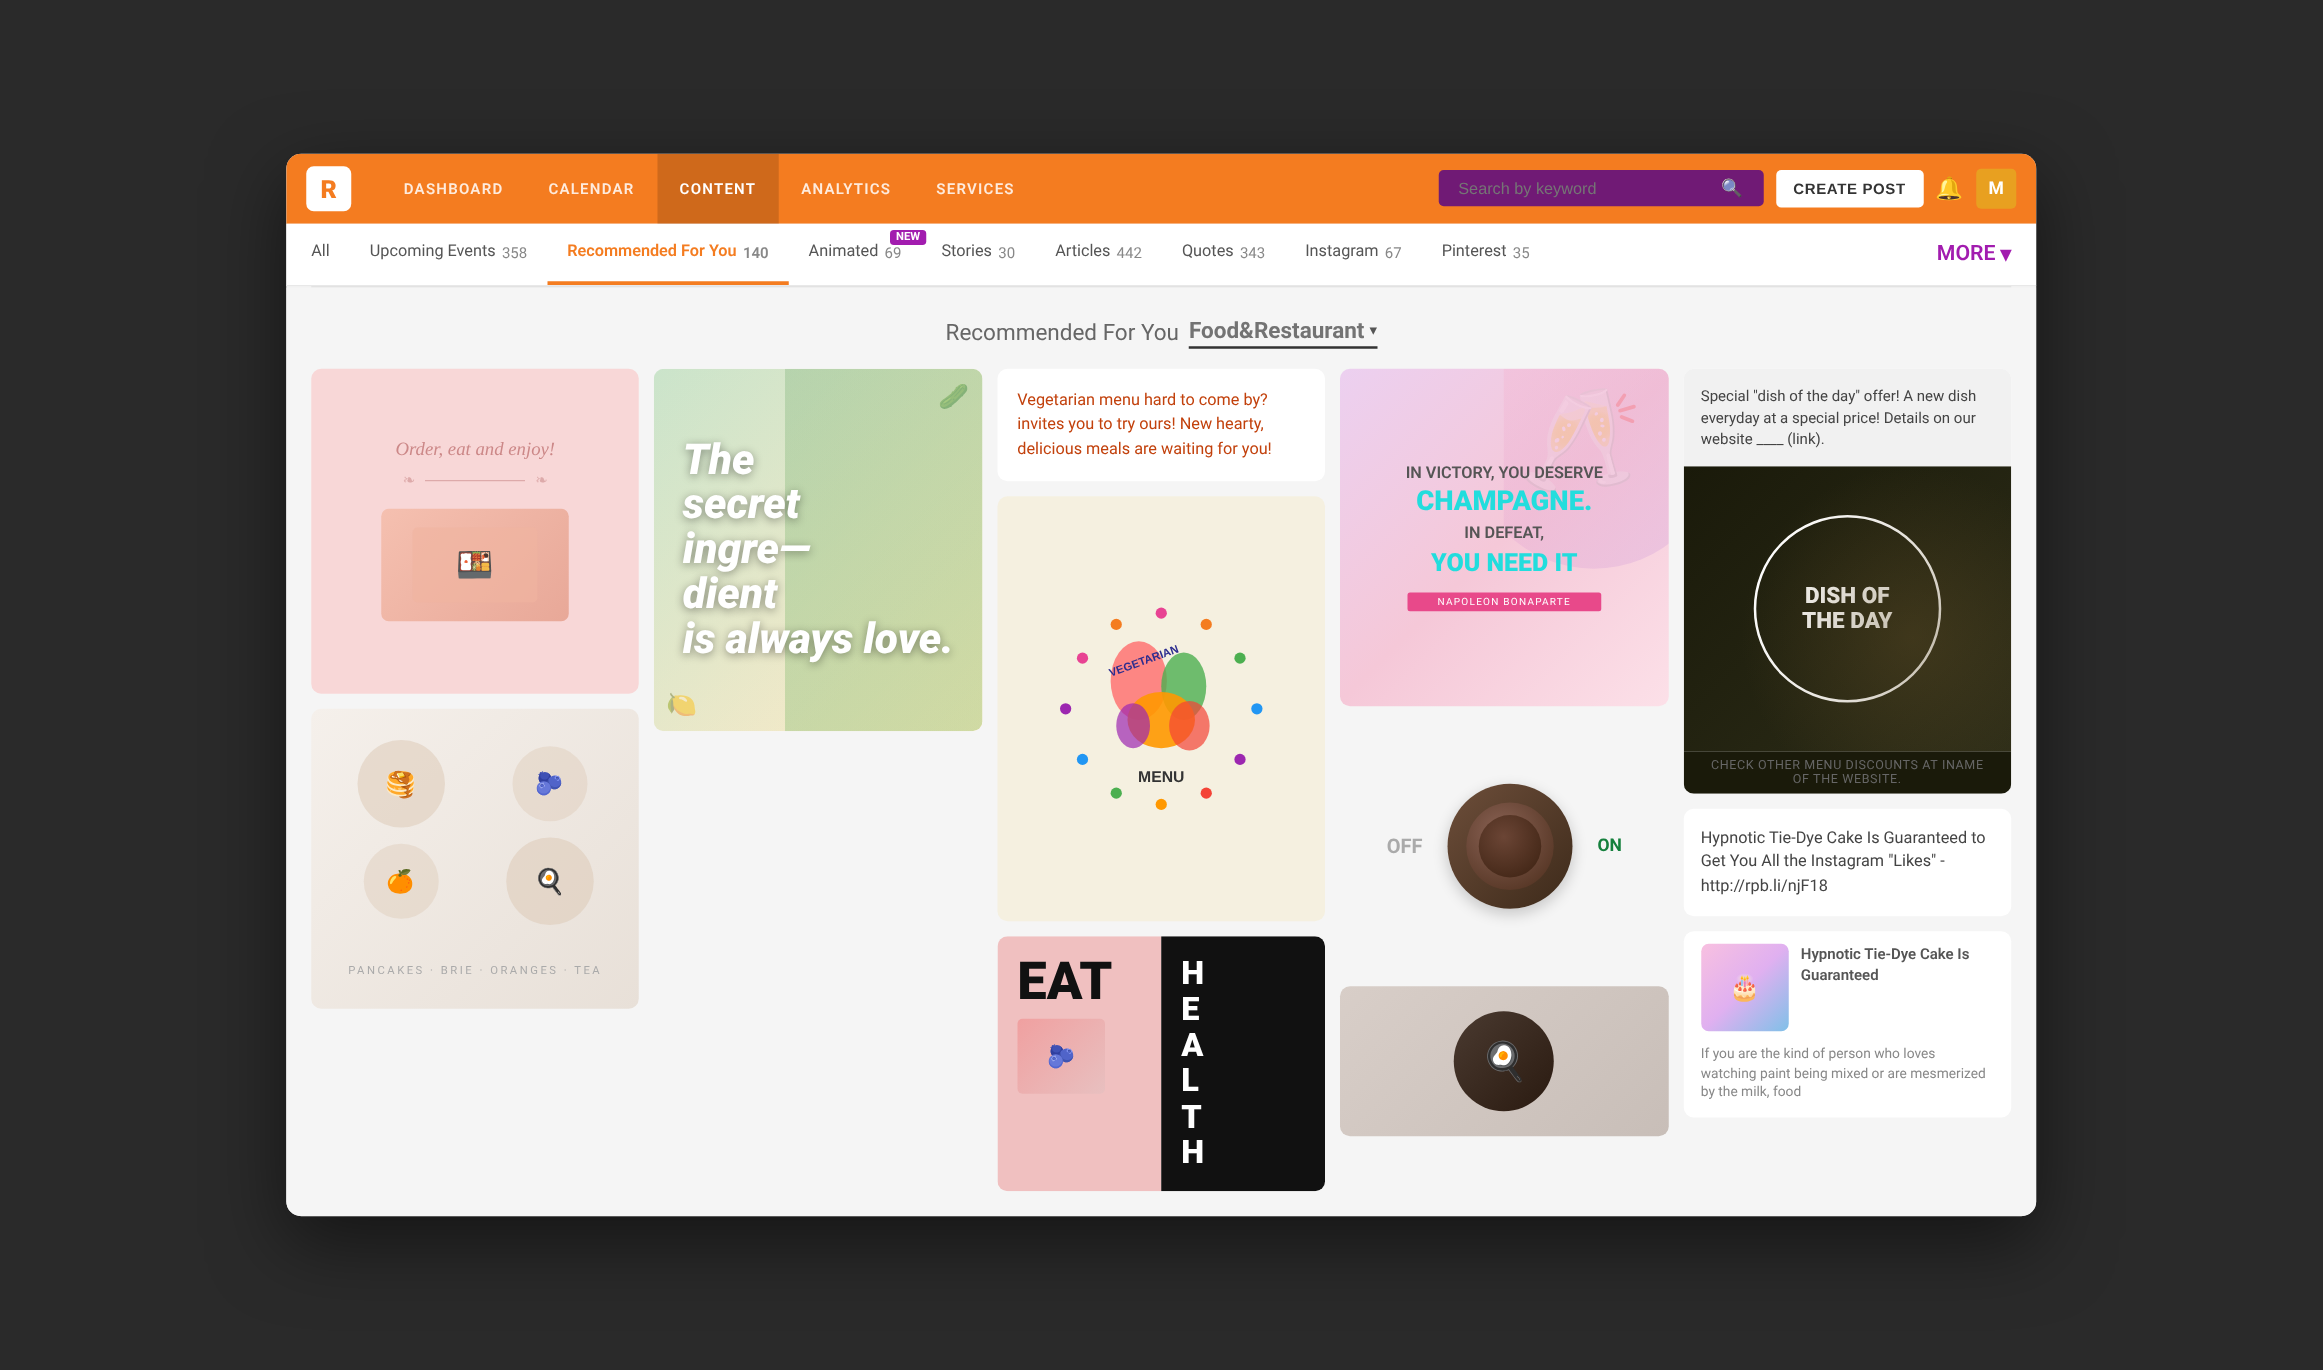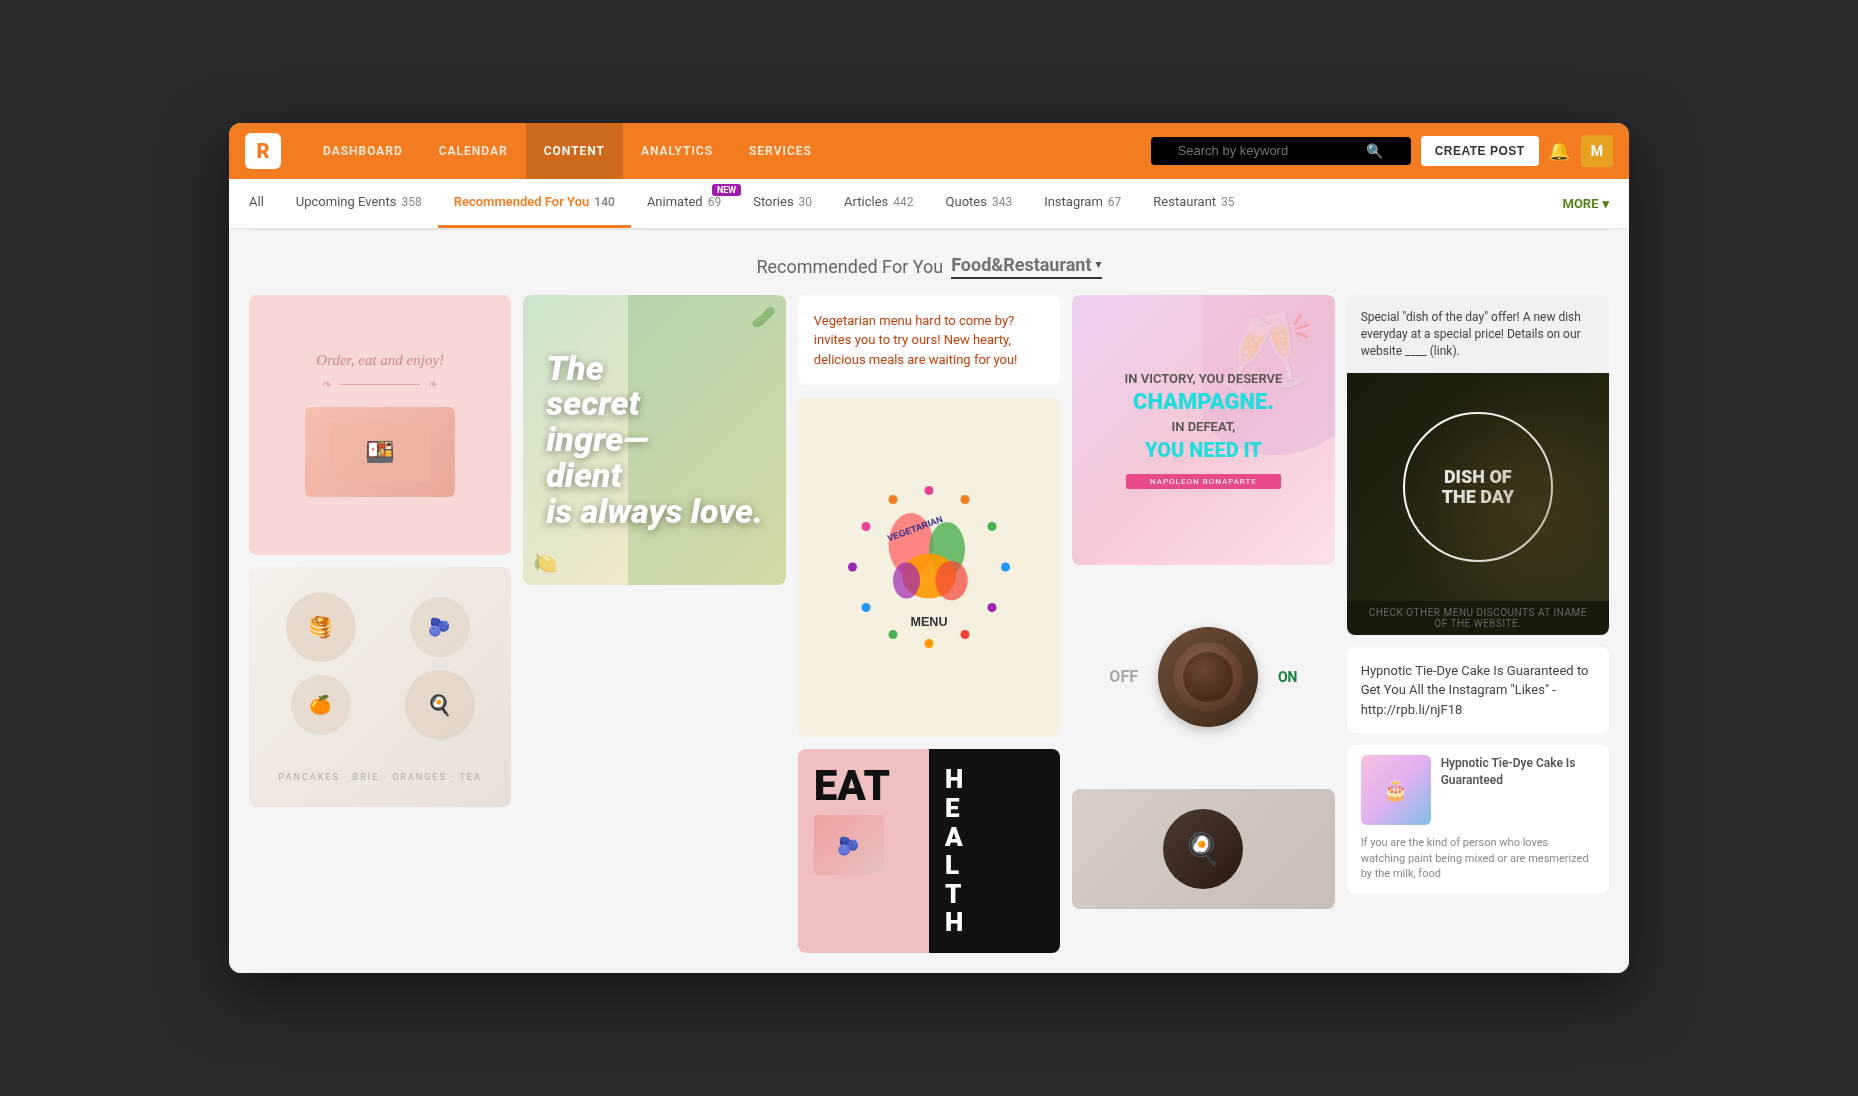--- a/index.html
+++ b/index.html
@@ -69,23 +69,23 @@
     .top-right {
       display: flex;
       align-items: center;
       gap: 10px;
       margin-left: auto;
     }
 
     .search-box {
       display: flex;
       align-items: center;
-      background: #000000;
+      background: #701a75;
       border-radius: 4px;
-      padding: 6px 27px;
+      padding: 6px 16px;
       gap: 8px;
       width: 260px;
     }
 
     .search-input {
       border: none;
       outline: none;
       font-size: 13px;
       color: #999;
       width: 100%;
@@ -179,22 +179,22 @@
       position: absolute;
       top: 6px;
       right: -4px;
     }
 
     .more-btn {
       margin-left: auto;
       display: flex;
       align-items: center;
       gap: 4px;
-      font-size: 13px;
-      color: #4d7c0f;
+      font-size: 17px;
+      color: #a21caf;
       cursor: pointer;
       font-weight: 600;
     }
 
     
     .content-area {
       background: #f5f5f5;
       min-height: 600px;
     }
 
@@ -517,21 +517,21 @@
     </div>
     <div class="sub-nav-item">
       <span>Quotes</span>
       <span class="count-badge">343</span>
     </div>
     <div class="sub-nav-item">
       <span>Instagram</span>
       <span class="count-badge">67</span>
     </div>
     <div class="sub-nav-item">
-      <span>Restaurant</span>
+      <span>Pinterest</span>
       <span class="count-badge">35</span>
     </div>
     <div class="more-btn">
       <span>MORE</span>
       <span>▾</span>
     </div>
   </div>
 
   <div class="section-divider"></div>
 

